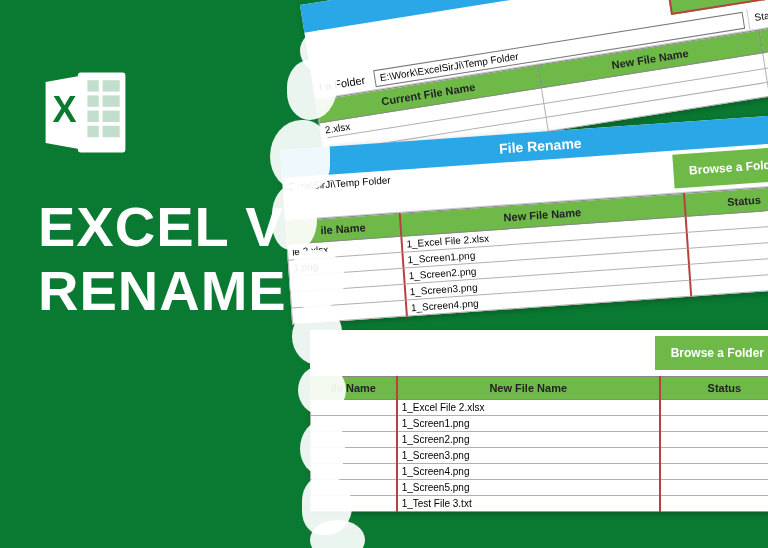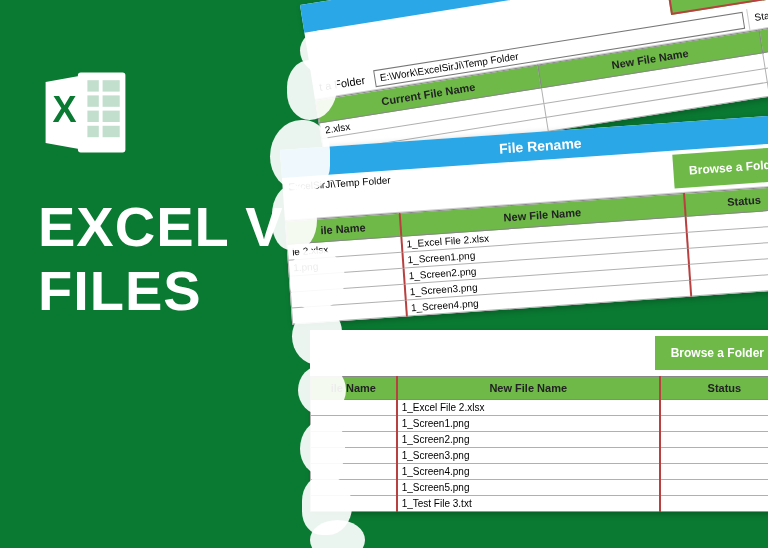--- a/index.html
+++ b/index.html
@@ -136,21 +136,21 @@
     <rect x="68" y="48" width="18" height="12" fill="#0a7a32" opacity="0.25"></rect>
     <rect x="46" y="64" width="18" height="12" fill="#0a7a32" opacity="0.25"></rect>
     <rect x="68" y="64" width="18" height="12" fill="#0a7a32" opacity="0.25"></rect>
     <path d="M8 18 L52 10 L52 90 L8 82 Z" fill="#fff"></path>
     <text x="28" y="60" font-size="38" font-weight="700" fill="#0a7a32" text-anchor="middle" font-family="Arial">X</text>
   </svg>
 </div>
 
 <div class="title-block">
   <div>EXCEL VBA</div>
-  <div>FILES</div>
+  <div>RENAME</div>
 </div>
 
 <div class="sheet" id="s1">
   <div class="hdr">File Rename Tool</div>
   <div class="btn-row">
     <span class="browse-btn">Browse a Folder</span>
   </div>
   <div class="folder-row">
     <div class="folder-label">t a Folder</div>
     <div class="folder-path">E:\Work\ExcelSirJi\Temp Folder</div>

